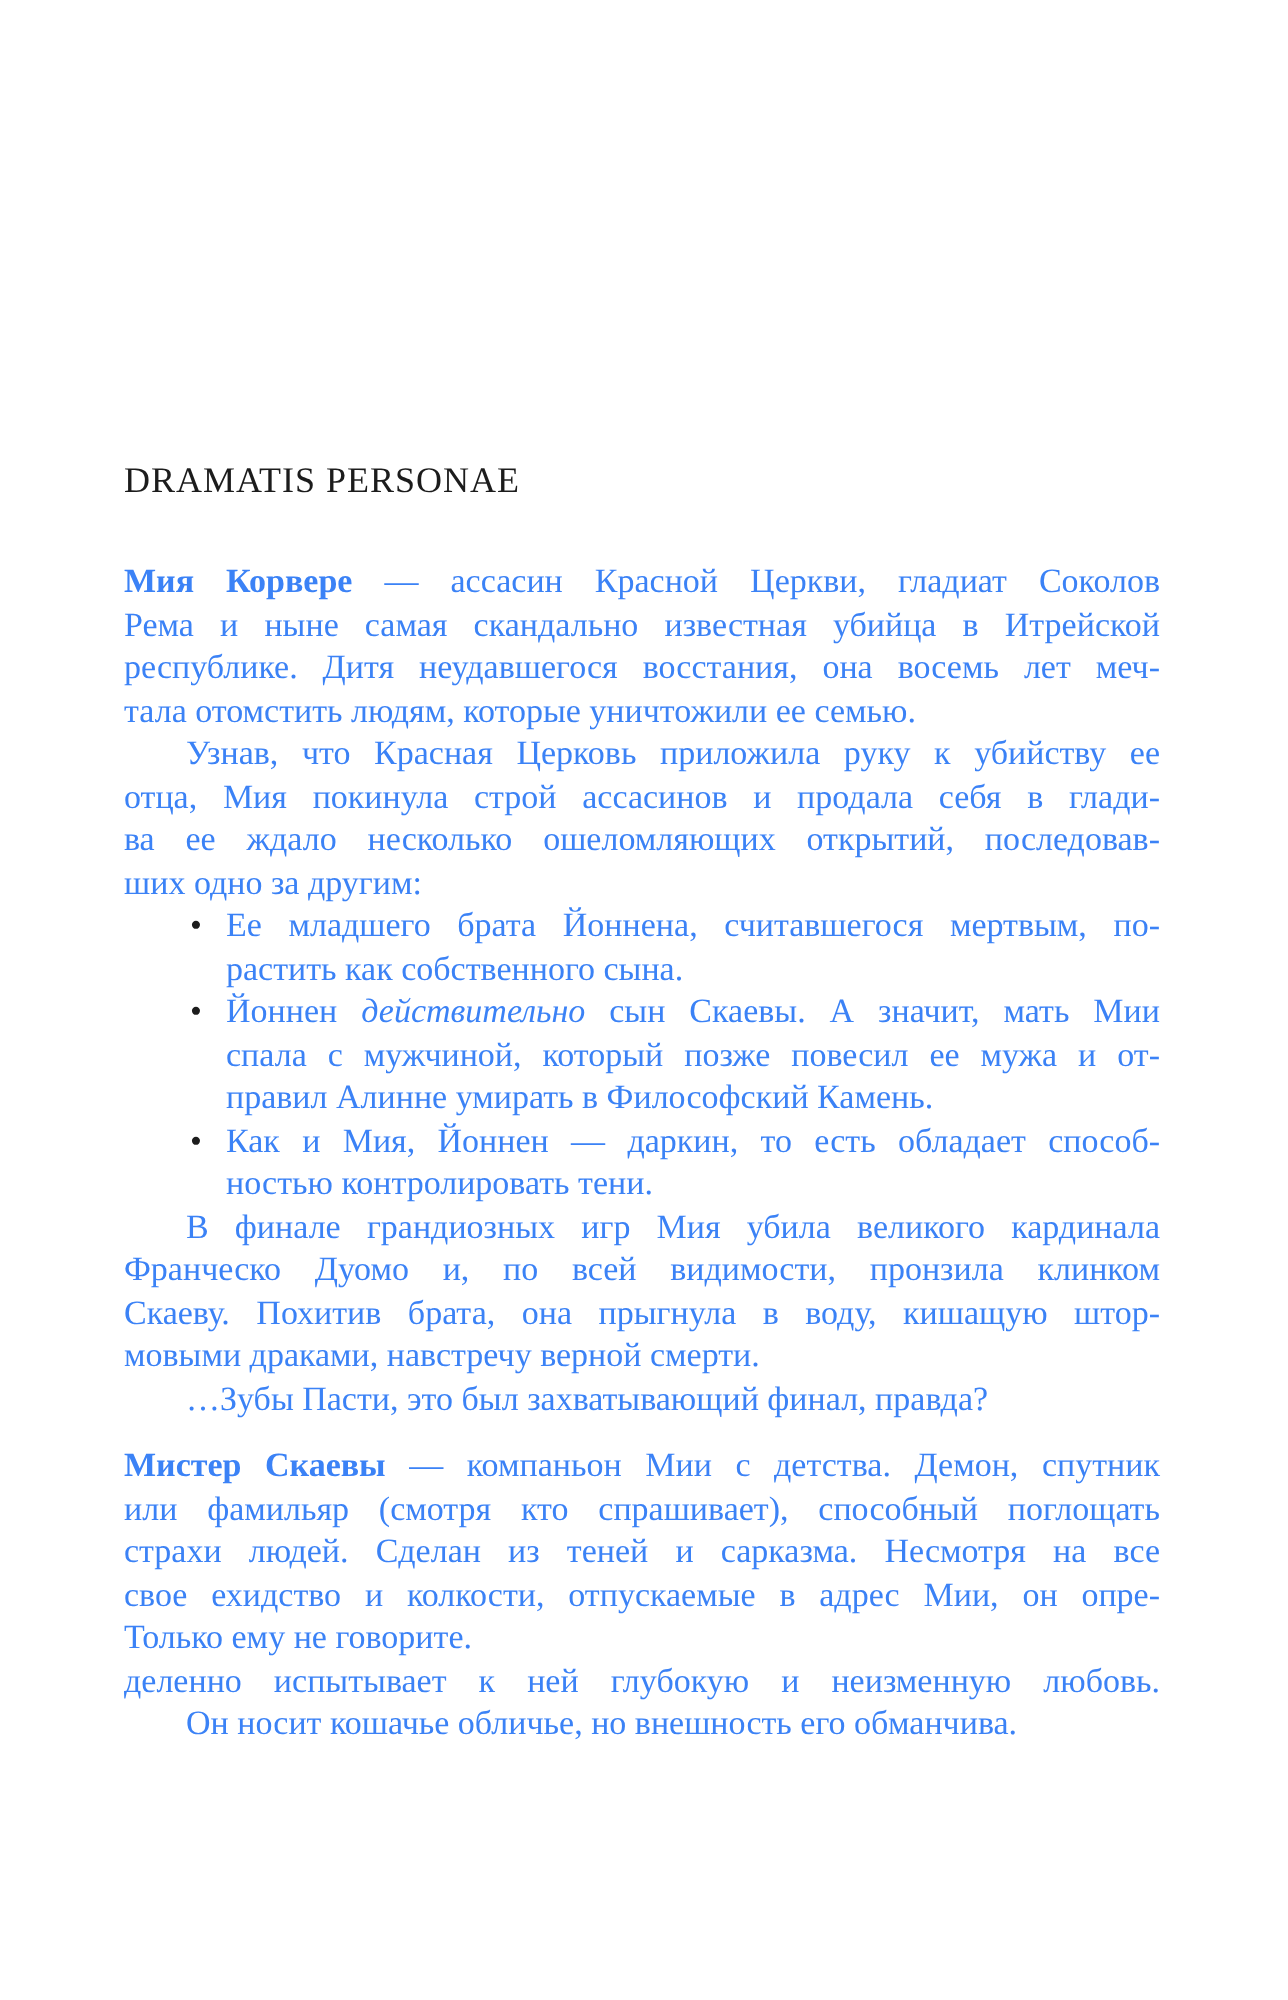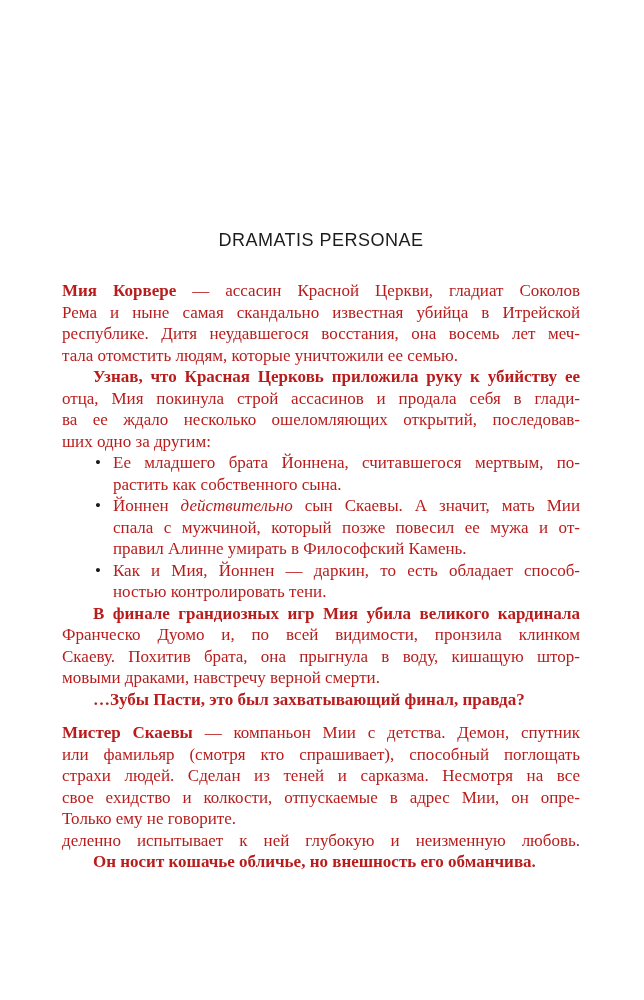--- a/index.html
+++ b/index.html
@@ -8,38 +8,37 @@
     width:644px; height:1000px;
     background:#ffffff;
     overflow:hidden;
   }
   .content {
     position:absolute;
     left:62px; top:229px; width:518px;
   }
   .title {
     margin:0 0 28px 0;
-    font-family:Liberation Sans, sans-serif;
+    font-family:Liberation Serif, serif;
     font-weight:400;
     font-size:18px;
     line-height:23px;
     letter-spacing:0.5px;
-    text-align:center;
     color:#1c1c1c;
   }
   .line {
     font-family:"Liberation Serif", serif;
     font-size:17px;
     line-height:21.5px;
-    color:#b91c1c;
+    color:#3b82f6;
     text-align:justify;
     text-align-last:justify;
   }
   .line.last { text-align-last:left; }
-  .line.indent { text-indent:31px;font-weight:bold; }
+  .line.indent { text-indent:31px; }
   .para.spaced { margin-top:12px; }
   .bullet { position:relative; padding-left:51px; }
   .bullet-marker {
     position:absolute; left:33px; top:0;
     font-family:"Liberation Serif", serif;
     font-size:17px; line-height:21.5px;
     color:#1c1c1c;
   }
   b { font-weight:bold; }
   i { font-style:italic; }

